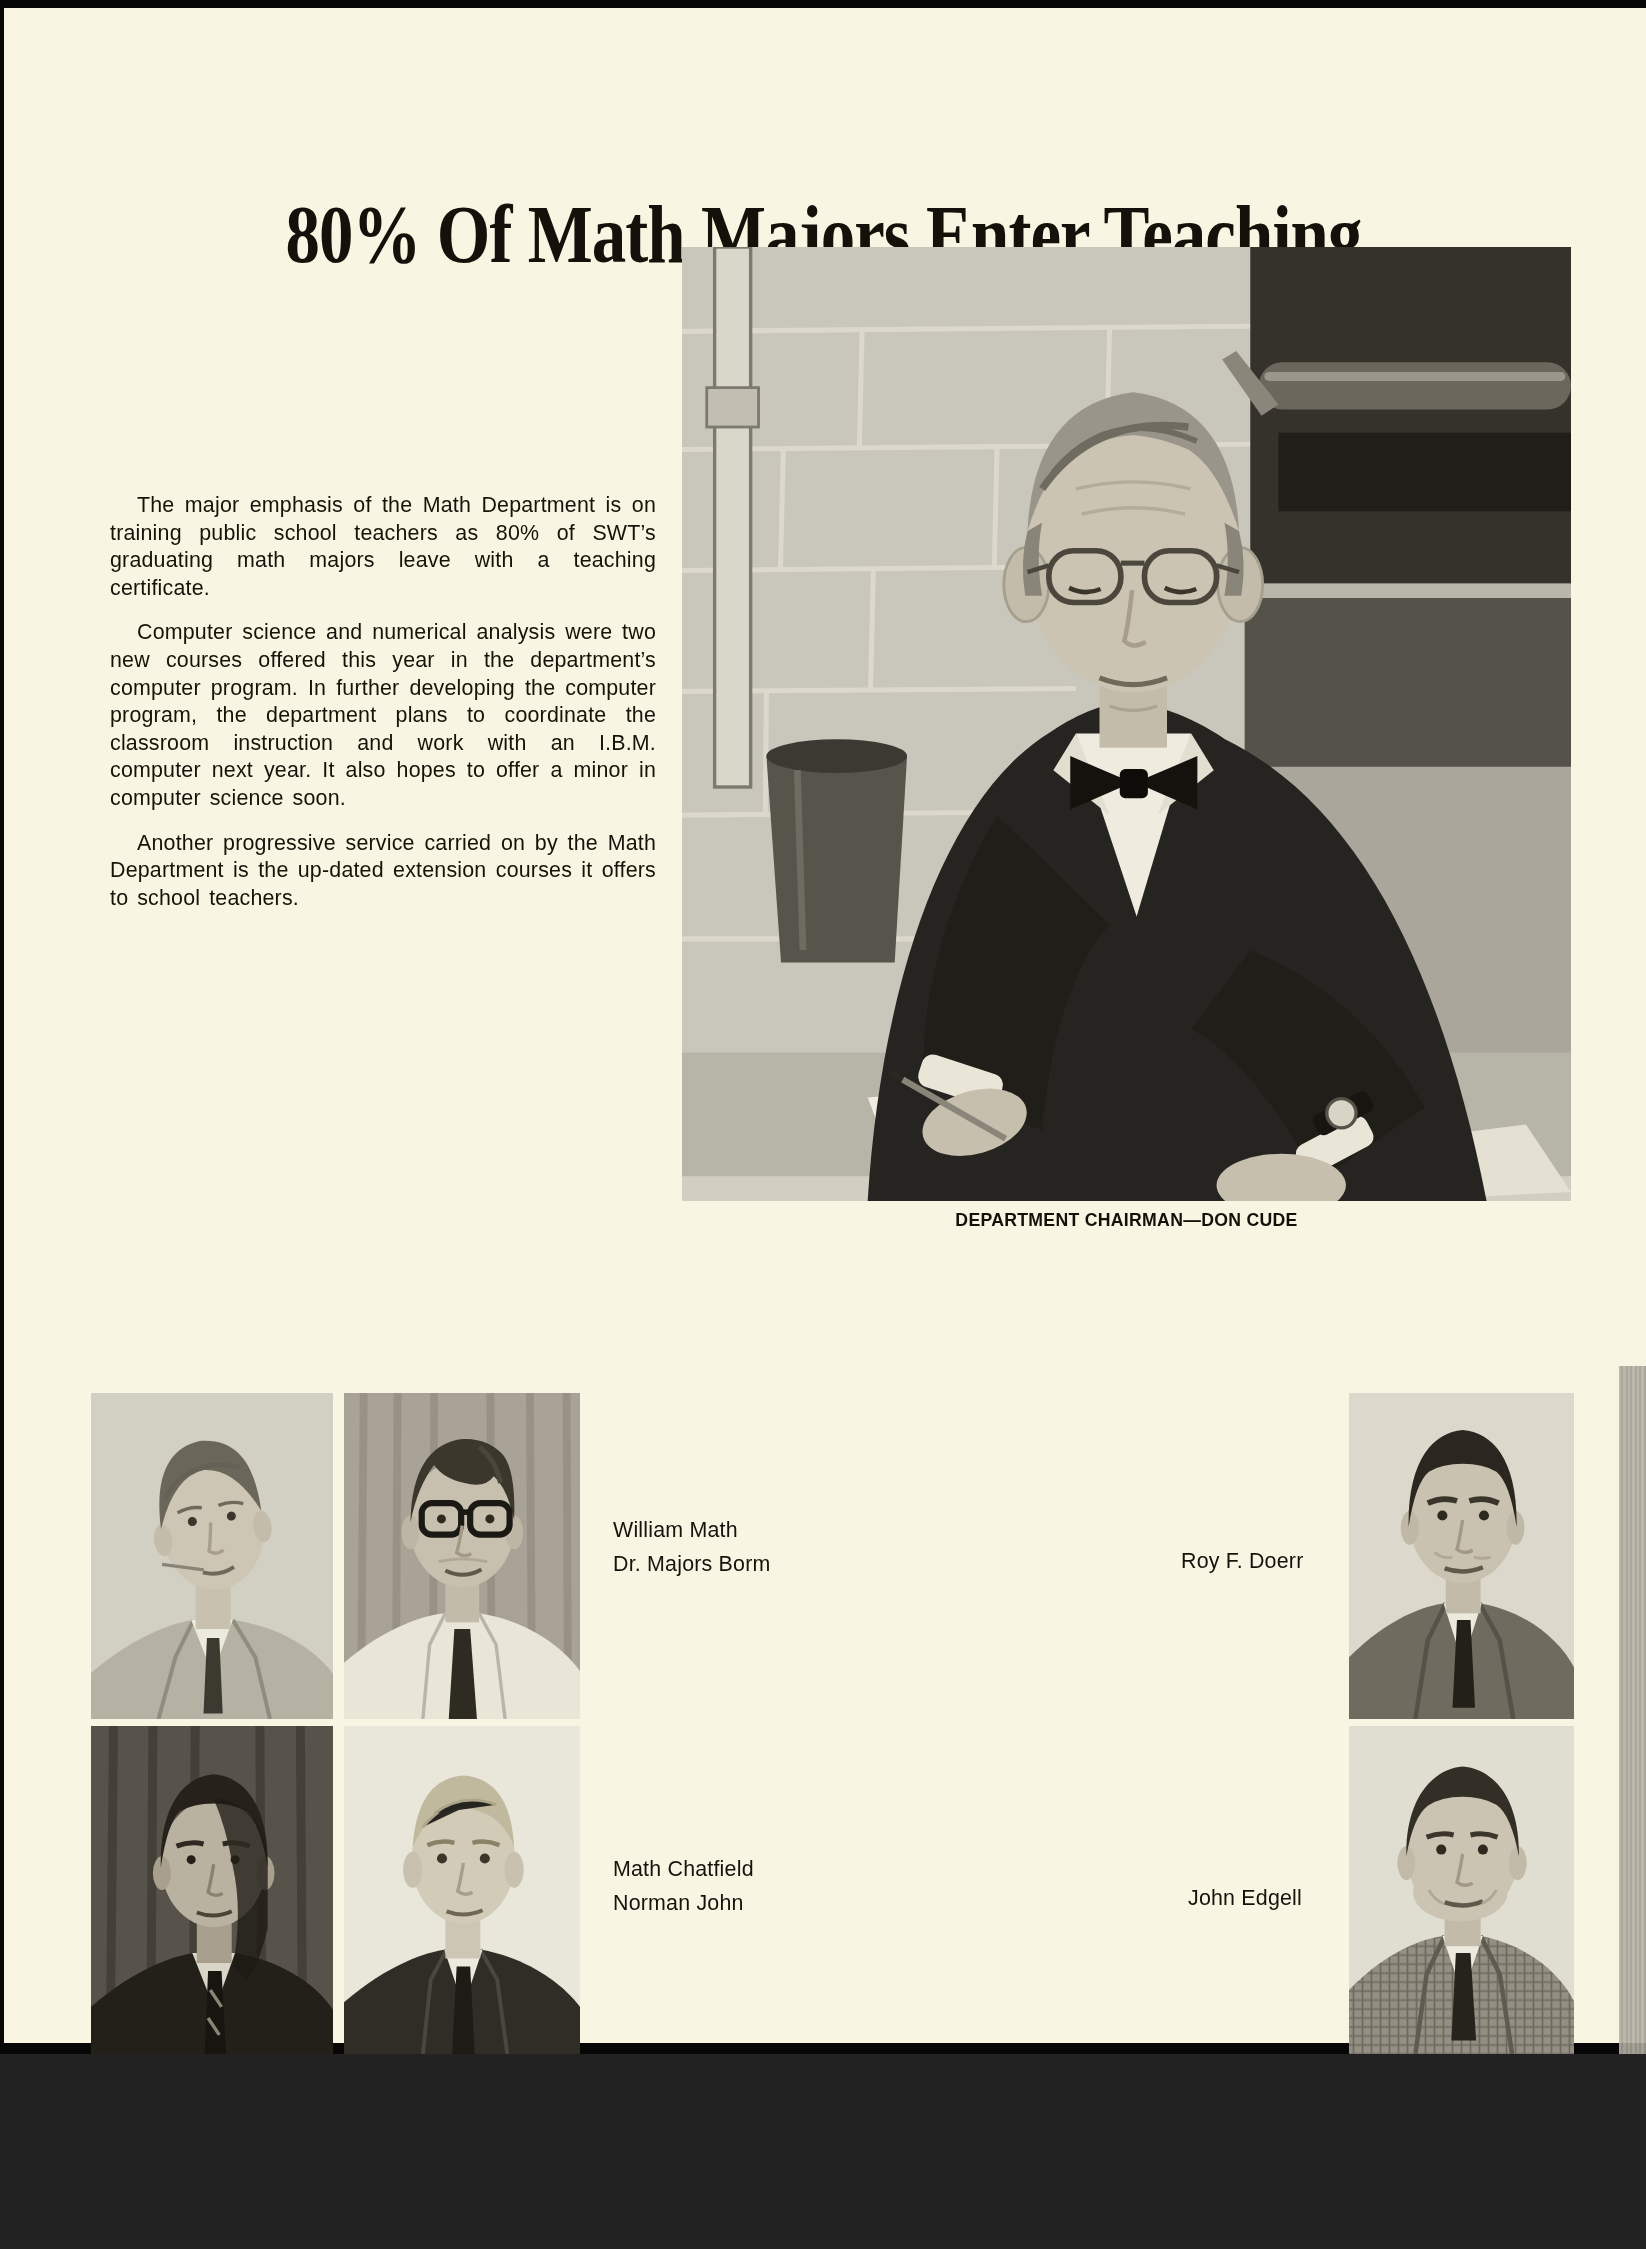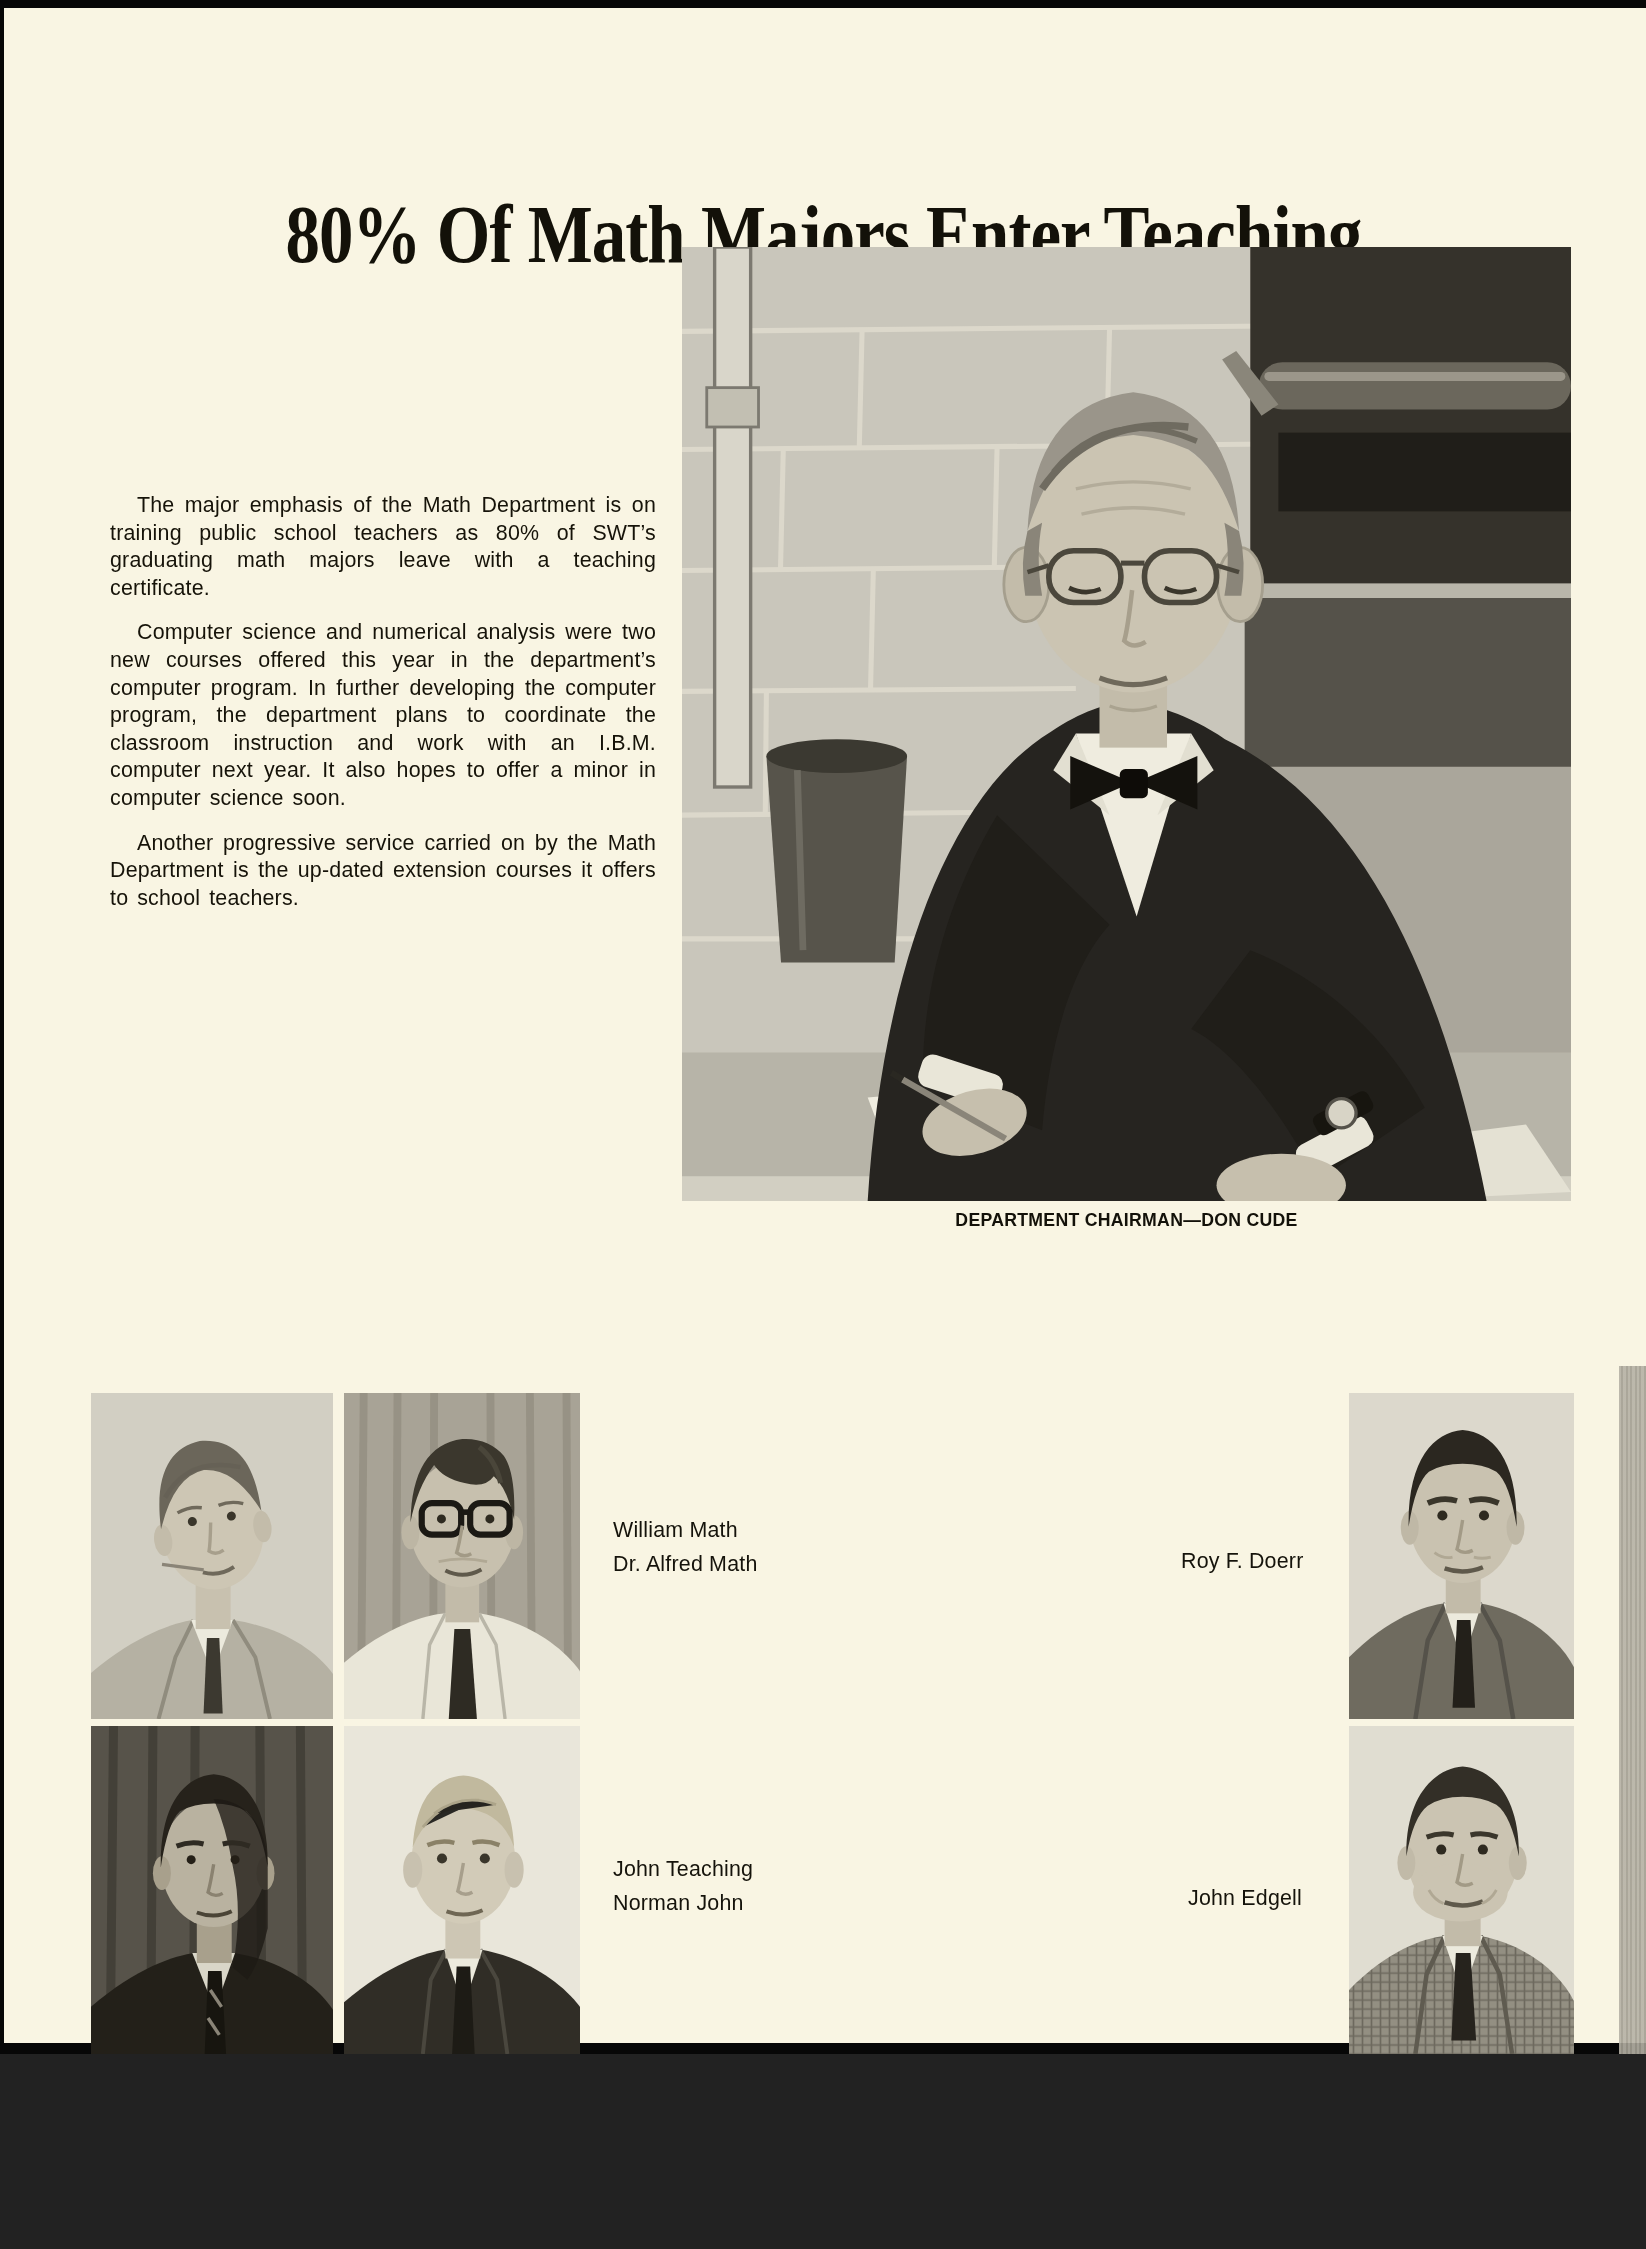--- a/index.html
+++ b/index.html
@@ -347,25 +347,25 @@
       <circle cx="238" cy="220" r="9" fill="#2e2a20"></circle>
       <path d="M202,228 Q196,264 192,278 Q204,288 220,280" stroke="#a29a86" stroke-width="6" fill="none"></path>
       <path d="M170,314 Q204,326 238,312" stroke="#5f594b" stroke-width="8" fill="none"></path>
       <path d="M142,292 Q152,310 168,316" stroke="#b0a894" stroke-width="5" fill="none"></path>
       <path d="M262,292 Q252,310 236,316" stroke="#b0a894" stroke-width="5" fill="none"></path>
     </svg>
   </figure>
 
   <div class="name-block nb1">
     <div>William Math</div>
-    <div>Dr. Alfred Math</div>
+    <div>Dr. Majors Borm</div>
   </div>
   <div class="name-block nr1">Roy F. Doerr</div>
   <div class="name-block nb2">
-    <div>John Teaching</div>
+    <div>Math Chatfield</div>
     <div>Norman John</div>
   </div>
   <div class="name-block nr2">John Edgell</div>
 
   <div class="pagenum">178</div>
 
 </div>
 
 
 </body></html>

